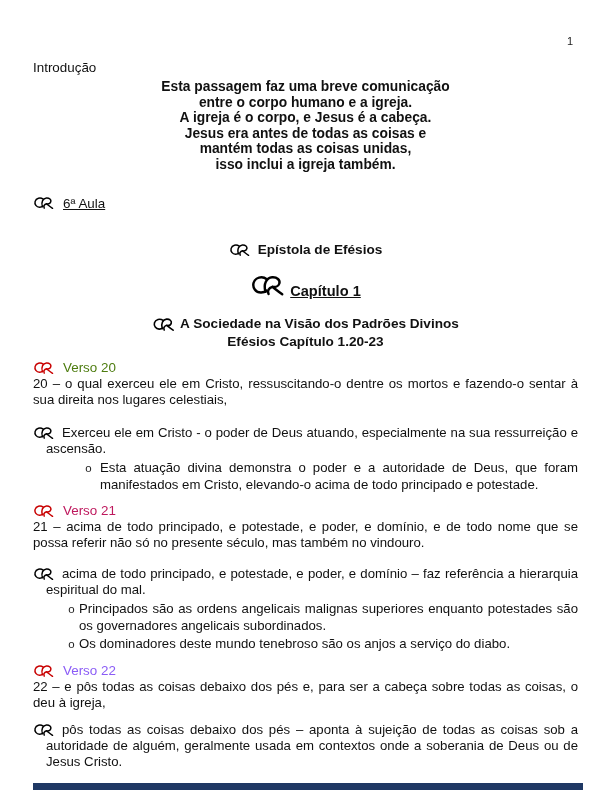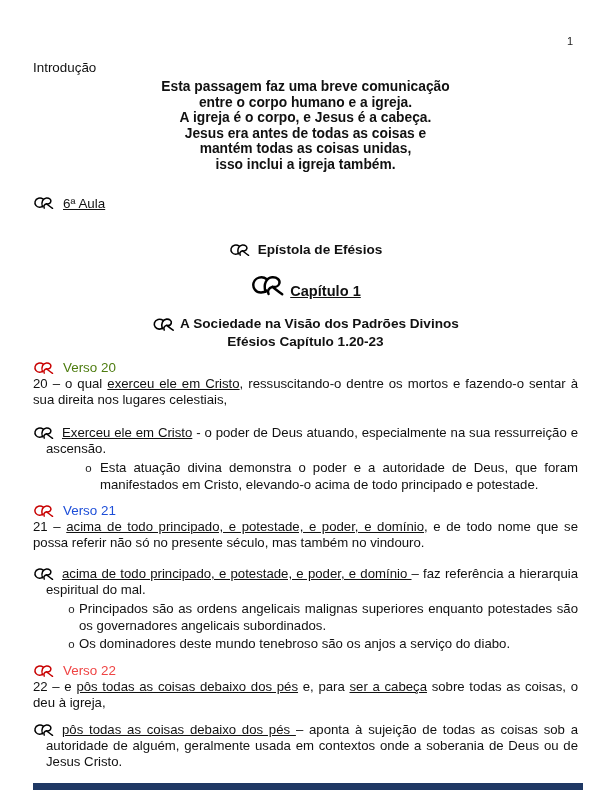--- a/index.html
+++ b/index.html
@@ -31,21 +31,21 @@
              padding-left:13px; text-indent:-13px; }
   .comment svg { vertical-align:-3px; margin-right:6px; }
   .v20c { margin-top:17px; }
   .bullet { margin-top:3px; font-size:13.2px; line-height:16px; text-align:justify; }
   .bullet + .bullet { margin-top:2px; }
   .ind-lg { padding-left:67px; text-indent:-15px; }
   .ind-lg .marker { display:inline-block; width:15px; text-indent:0; }
   .ind-sm { padding-left:46px; text-indent:-11px; }
   .ind-sm .marker { display:inline-block; width:11px; text-indent:0; }
   .marker { font-family:"Liberation Mono", monospace; font-size:11.5px; color:#222; }
-  .u { text-decoration:underline; }
+  .u { }
   .orn-sm { width:23px; height:14px; }
   .orn-md { width:25px; height:15px; }
   .orn-lg { width:38px; height:23px; }
   .footer-bar { position:absolute; left:33px; top:783px; width:550px; height:7px; background:#1f3864; }
   .comment-v22 { margin-top:11px; }
 </style>
 </head>
 <body>
 
 <div class="page">
@@ -127,41 +127,41 @@
         </svg><span class="u">Exerceu ele em Cristo</span><span> - o poder de Deus atuando, especialmente na sua ressurreição e ascensão.</span></p>
       <p class="bullet ind-lg"><span class="marker">o</span><span>Esta atuação divina demonstra o poder e a autoridade de Deus, que foram manifestados em Cristo, elevando-o acima de todo principado e potestade.</span></p>
       <div class="verso">
         <svg viewBox="0 0 26 16" class="orn orn-sm">
           <g fill="none" stroke="#c80000" stroke-width="1.7" stroke-linecap="round">
             <path d="M11.5,3.6 C8.2,1.2 3.4,2.4 2.3,6.1 C1.3,9.5 3.8,12.8 7.3,12.9 C8.9,12.95 10.3,12.4 11.3,11.5"></path>
             <path d="M10.6,12.4 C8.8,6.8 11.4,2.6 15.2,2.3 C18.6,2.05 20.9,4.3 20.2,6.6 C19.6,8.6 17.2,9.3 15.3,8.9 C16.9,10.1 19.6,12.3 22.2,14.1"></path>
             <path d="M15.3,8.9 C12.9,9.7 11.6,11.6 12.7,13.9"></path>
           </g>
         </svg>
-        <span class="verso-label" style="color: #1d4ed8;">Verso 21</span>
+        <span class="verso-label" style="color: #be185d;">Verso 21</span>
       </div>
       <p class="verse"><span>21 – </span><span class="u">acima de todo principado, e potestade, e poder, e domínio</span><span>, e de todo nome que se possa referir não só no presente século, mas também no vindouro.</span></p>
       <p class="comment"><svg viewBox="0 0 26 16" class="orn orn-sm">
           <g fill="none" stroke="#000000" stroke-width="1.7" stroke-linecap="round">
             <path d="M11.5,3.6 C8.2,1.2 3.4,2.4 2.3,6.1 C1.3,9.5 3.8,12.8 7.3,12.9 C8.9,12.95 10.3,12.4 11.3,11.5"></path>
             <path d="M10.6,12.4 C8.8,6.8 11.4,2.6 15.2,2.3 C18.6,2.05 20.9,4.3 20.2,6.6 C19.6,8.6 17.2,9.3 15.3,8.9 C16.9,10.1 19.6,12.3 22.2,14.1"></path>
             <path d="M15.3,8.9 C12.9,9.7 11.6,11.6 12.7,13.9"></path>
           </g>
         </svg><span class="u">acima de todo principado, e potestade, e poder, e domínio </span><span>– faz referência a hierarquia espiritual do mal.</span></p>
       <p class="bullet ind-sm"><span class="marker">o</span><span>Principados são as ordens angelicais malignas superiores enquanto potestades são os governadores angelicais subordinados.</span></p>
       <p class="bullet ind-sm"><span class="marker">o</span><span>Os dominadores deste mundo tenebroso são os anjos a serviço do diabo.</span></p>
       <div class="verso">
         <svg viewBox="0 0 26 16" class="orn orn-sm">
           <g fill="none" stroke="#c80000" stroke-width="1.7" stroke-linecap="round">
             <path d="M11.5,3.6 C8.2,1.2 3.4,2.4 2.3,6.1 C1.3,9.5 3.8,12.8 7.3,12.9 C8.9,12.95 10.3,12.4 11.3,11.5"></path>
             <path d="M10.6,12.4 C8.8,6.8 11.4,2.6 15.2,2.3 C18.6,2.05 20.9,4.3 20.2,6.6 C19.6,8.6 17.2,9.3 15.3,8.9 C16.9,10.1 19.6,12.3 22.2,14.1"></path>
             <path d="M15.3,8.9 C12.9,9.7 11.6,11.6 12.7,13.9"></path>
           </g>
         </svg>
-        <span class="verso-label" style="color: #ef4444;">Verso 22</span>
+        <span class="verso-label" style="color: #8b5cf6;">Verso 22</span>
       </div>
       <p class="verse"><span>22 – e </span><span class="u">pôs todas as coisas debaixo dos pés</span><span> e, para </span><span class="u">ser a cabeça</span><span> sobre todas as coisas, o deu à igreja,</span></p>
       <p class="comment comment-v22"><svg viewBox="0 0 26 16" class="orn orn-sm">
           <g fill="none" stroke="#000000" stroke-width="1.7" stroke-linecap="round">
             <path d="M11.5,3.6 C8.2,1.2 3.4,2.4 2.3,6.1 C1.3,9.5 3.8,12.8 7.3,12.9 C8.9,12.95 10.3,12.4 11.3,11.5"></path>
             <path d="M10.6,12.4 C8.8,6.8 11.4,2.6 15.2,2.3 C18.6,2.05 20.9,4.3 20.2,6.6 C19.6,8.6 17.2,9.3 15.3,8.9 C16.9,10.1 19.6,12.3 22.2,14.1"></path>
             <path d="M15.3,8.9 C12.9,9.7 11.6,11.6 12.7,13.9"></path>
           </g>
         </svg><span class="u">pôs todas as coisas debaixo dos pés </span><span>– aponta à sujeição de todas as coisas sob a autoridade de alguém, geralmente usada em contextos onde a soberania de Deus ou de Jesus Cristo.</span></p>
     </div>

